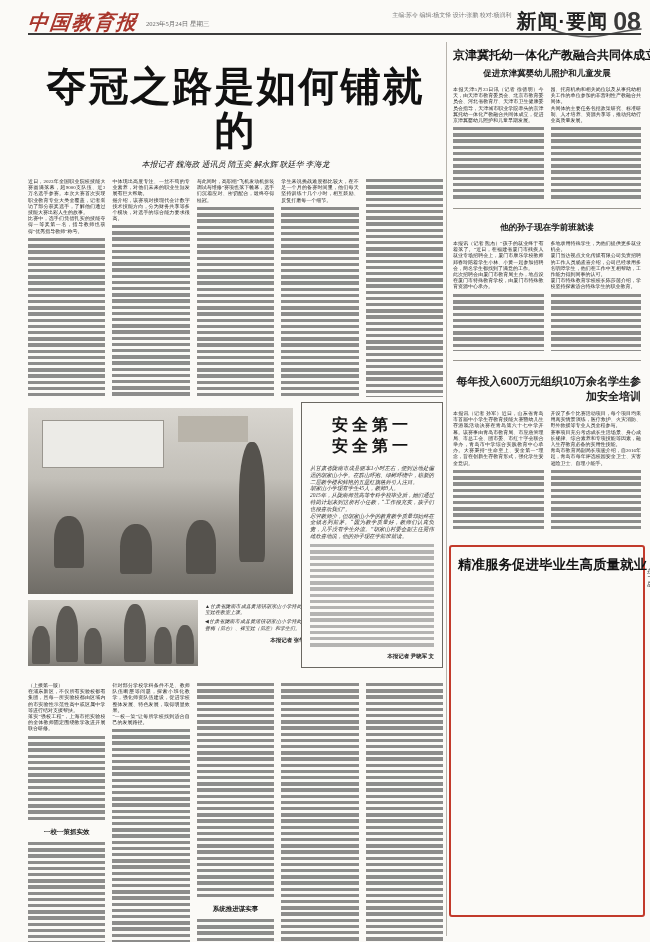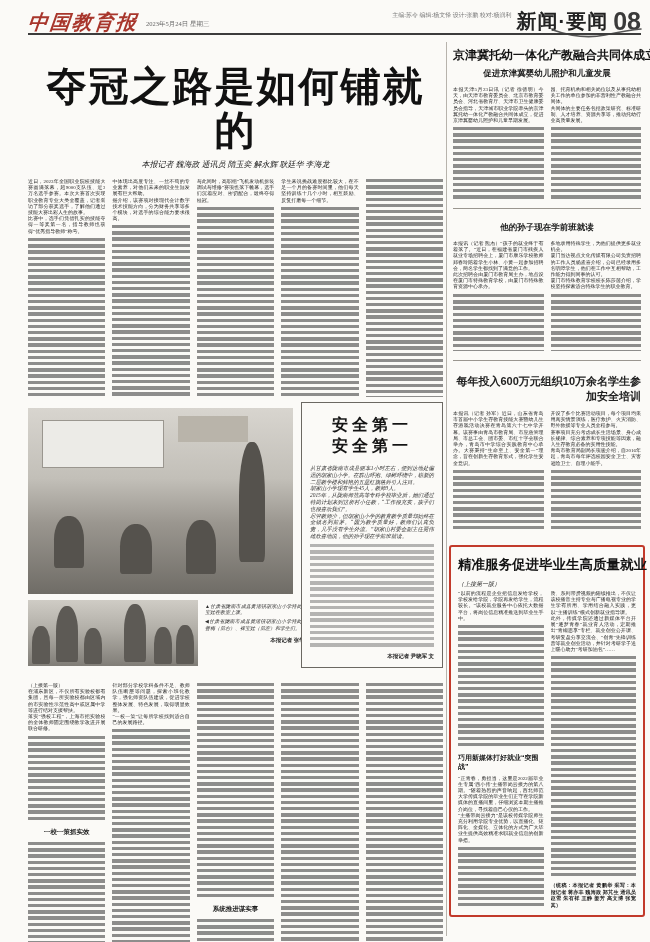--- a/index.html
+++ b/index.html
@@ -60,21 +60,21 @@
   .rart{padding:8px 0 9px;border-bottom:1px solid #9a968f;}
   .rh{font-size:13px;font-weight:bold;text-align:center;margin:0;line-height:1.25;color:#131313;letter-spacing:0;
       font-family:"Liberation Sans","DejaVu Sans",sans-serif;white-space:nowrap;}
   .rsub{font-size:8.5px;font-weight:bold;text-align:center;margin-top:5px;color:#222;
       font-family:"Liberation Sans","DejaVu Sans",sans-serif;}
   .rsub.small{font-size:11px;text-align:right;}
   .r2col{display:flex;gap:7px;margin-top:7px;}
   .hA{height:112px;}.hB{height:110px;}.hC{height:118px;}
   
   .redbox{margin-top:7px;margin-left:-4px;width:196px;border:2px solid #c23a2b;border-radius:3px;background:#fbfaf7;
-          padding:8px 7px 7px;box-sizing:border-box;height:372px;display:flex;flex-direction:column;}
+          padding:8px 7px 7px;box-sizing:border-box;height:372px;display:flex;flex-direction:row;}
   .redbox .rh{font-size:13.5px;margin-top:2px;}
   .contlabel{font-size:6px;margin:7px 0 2px;font-style:italic;}
   .redcols{display:flex;gap:7px;flex:1;margin-top:2px;overflow:hidden;}
   .boxsub{font-size:7px;font-weight:bold;text-align:left;line-height:9px;margin:2px 0;flex:0 0 auto;
           font-family:"Liberation Sans","DejaVu Sans",sans-serif;}
   .endby{font-size:5.2px;line-height:6.4px;font-weight:bold;text-align:justify;margin:2px 0 0;flex:0 0 auto;}
 </style>
 </head>
 <body>
 

